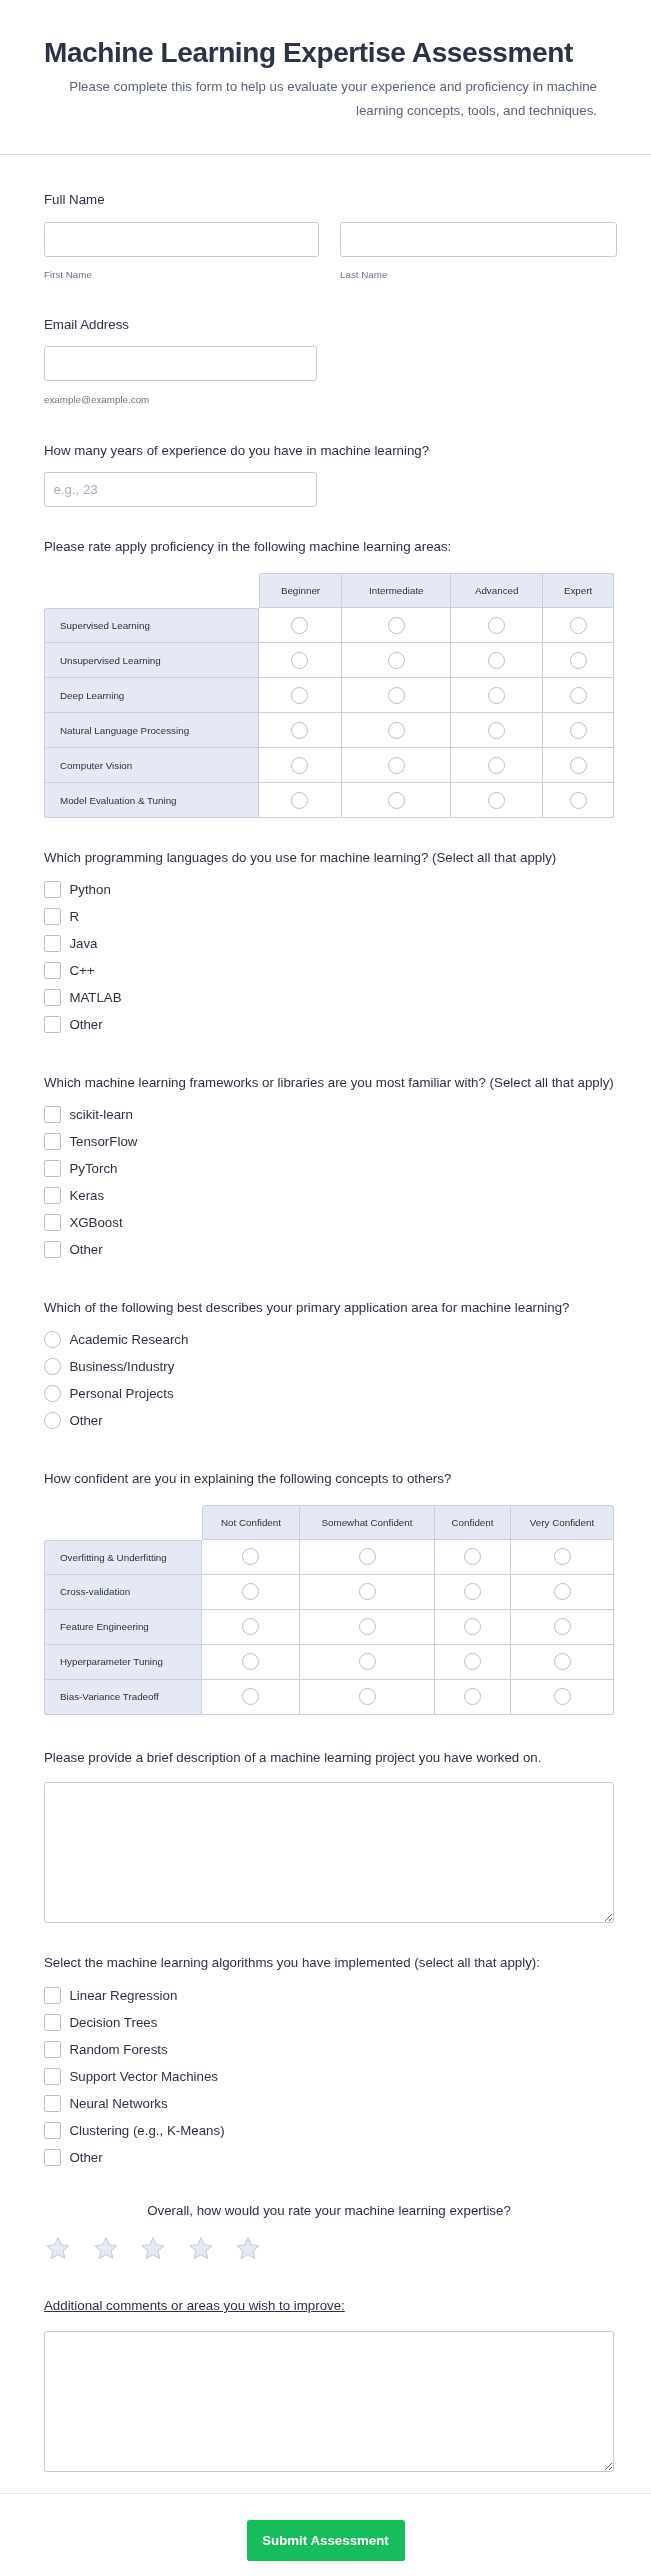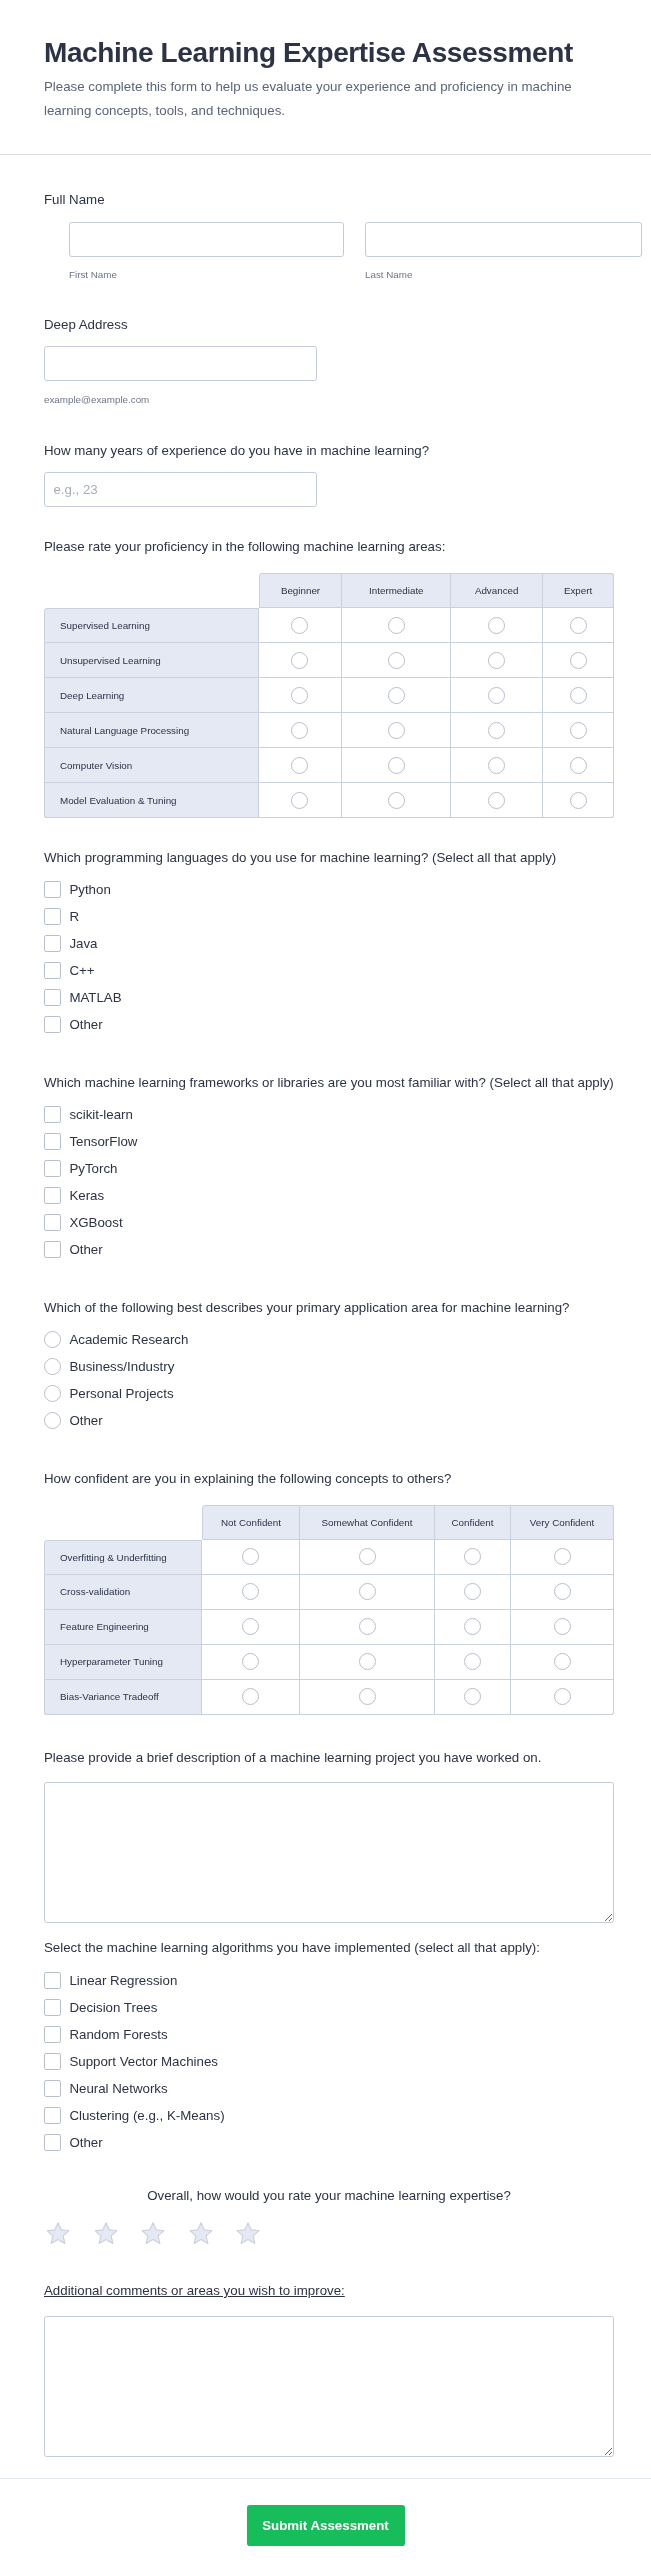--- a/index.html
+++ b/index.html
@@ -1,24 +1,24 @@
 <!DOCTYPE html>
 <html style="font-size:11.2px"><head>
 <meta charset="utf-8">
 <style>
   * { box-sizing: border-box; margin: 0; padding: 0; }
   html, body { width: 651px; background: #ffffff; }
   body { font-family: "Liberation Sans", "DejaVu Sans", sans-serif; color: #2c3345; }
   .header { padding: 35px 44px 0 44px; height: 155px; border-bottom: 0.7px solid #d8dbe3; }
   .title { font-size: 28px; font-weight: 600; color: #2c3345; letter-spacing: -0.4px; line-height: 36px; }
-  .subtitle { font-size: 13.3px; color: #5b6478; line-height: 24px; margin-top: 4.2px; width: 553px; }
+  .subtitle { font-size: 13.3px; color: #5b6478; line-height: 24px; margin-top: 4.2px; width: 553px; text-align: right; }
   .content { padding: 0 37px 0 44px; }
   .field { margin-top: 34px; }
   .label { font-size: 13.3px; font-weight: 500; color: #2c3345; line-height: 18px; }
-  .row2 { display: flex; gap: 21px; margin-top: 12.6px; margin-left: 25px; }
+  .row2 { display: flex; gap: 21px; margin-top: 12.6px; }
   .col { width: 275px; }
   .input { display: block; width: 275px; height: 35px; border: 0.7px solid #c3cad8; border-radius: 2.8px; background: #fff; font-size: 13.3px; padding: 0 8.4px; color: #2c3345; font-family: "Liberation Sans", sans-serif; }
   .input::placeholder { color: #a6adbd; }
   .sublabel { font-size: 9.8px; color: #6e7589; margin-top: 12.6px; line-height: 12.6px; }
   .mt18 { margin-top: 12.6px; }
   
   .matrix { margin-top: 17px; width: 570px; border-collapse: separate; border-spacing: 0; }
   .matrix th { background: #e4e9f4; font-size: 9.8px; font-weight: 500; color: #2c3345; height: 35px; border-top: 0.7px solid #c9d0de; border-right: 0.7px solid #c9d0de; border-bottom: 0.7px solid #c9d0de; }
   .matrix th.blank { background: transparent; border: none; }
   .matrix th.first-col { border-left: 0.7px solid #c9d0de; border-top-left-radius: 2.8px; }
@@ -60,32 +60,32 @@
         <div class="sublabel">First Name</div>
       </div>
       <div class="col">
         <input class="input" type="text" style="width: 277px;" value="">
         <div class="sublabel">Last Name</div>
       </div>
     </div>
   </div>
 
   <div class="field" style="margin-top:34px;">
-    <div class="label">Deep Address</div>
+    <div class="label">Email Address</div>
     <input class="input mt18" type="email" style="width: 273px;" value="">
     <div class="sublabel">example@example.com</div>
   </div>
 
   <div class="field" style="margin-top:35px;">
     <div class="label">How many years of experience do you have in machine learning?</div>
     <input class="input mt18" type="number" style="width: 273px;" placeholder="e.g., 23">
   </div>
 
   <div class="field" style="margin-top:31px;">
-    <div class="label">Please rate your proficiency in the following machine learning areas:</div>
+    <div class="label">Please rate apply proficiency in the following machine learning areas:</div>
     <table class="matrix" id="prof-matrix">
       <colgroup>
           <col style="width:215px">
           <col style="width:84px">
           <col style="width:109px">
           <col style="width:92px">
           <col style="width:71px">
         </colgroup>
       <thead>
         <tr>
@@ -282,21 +282,21 @@
           </tr>
         </tbody>
     </table>
   </div>
 
   <div class="field" style="margin-top:34px;">
     <div class="label">Please provide a brief description of a machine learning project you have worked on.</div>
     <textarea class="textarea" style=""></textarea>
   </div>
 
-  <div class="field" style="margin-top:16px;">
+  <div class="field" style="margin-top:31px;">
     <div class="label">Select the machine learning algorithms you have implemented (select all that apply):</div>
     <div class="options">
         <div class="option">
           <span class="cb"></span>
           <span class="opt-label">Linear Regression</span>
         </div>
         <div class="option">
           <span class="cb"></span>
           <span class="opt-label">Decision Trees</span>
         </div>

